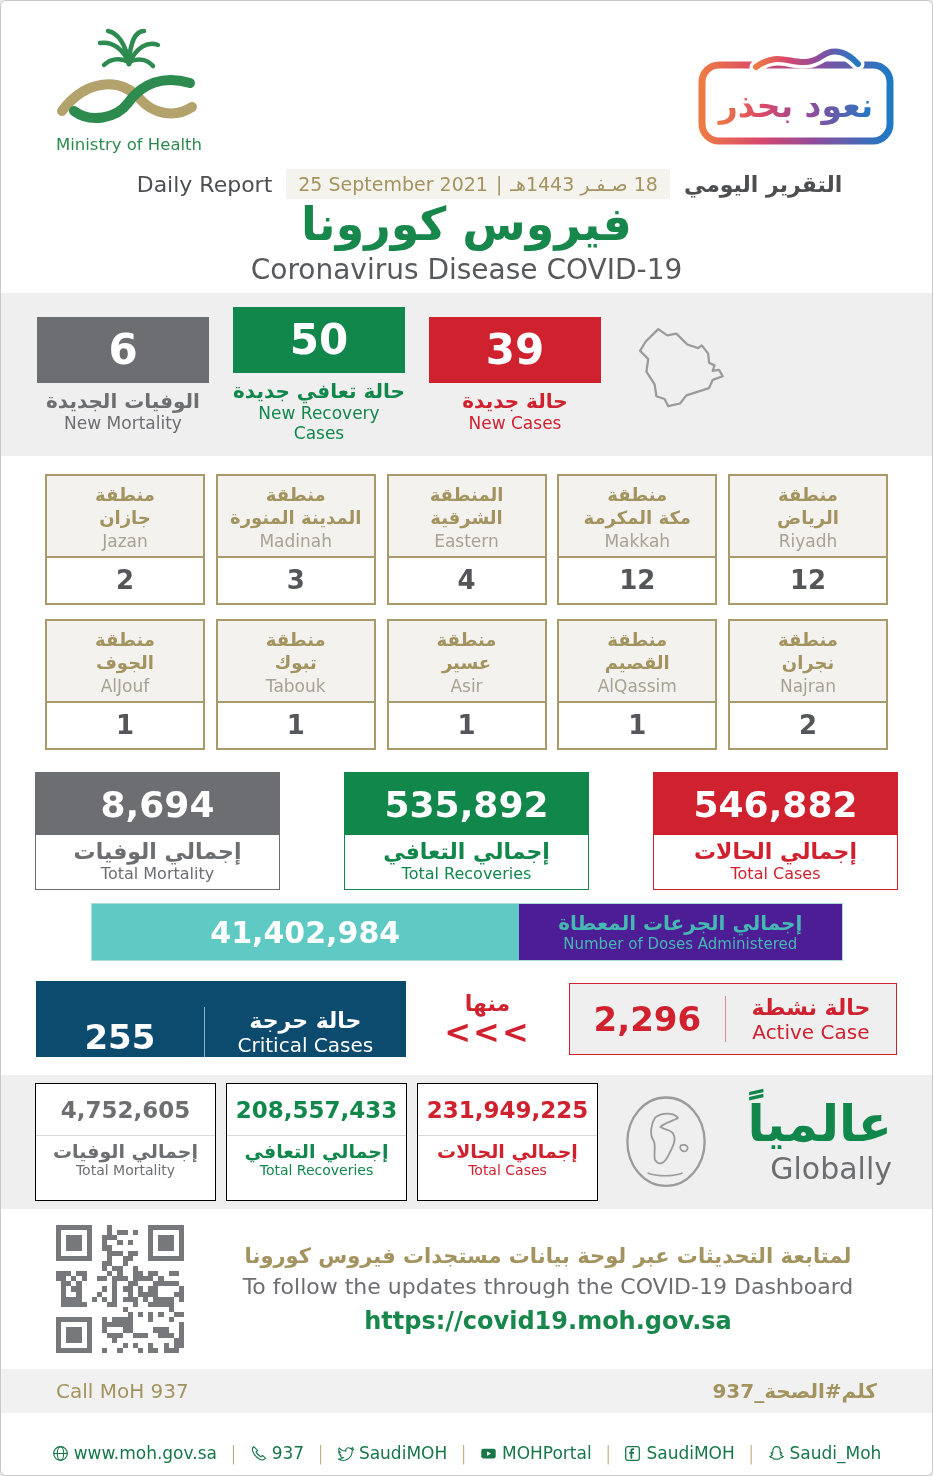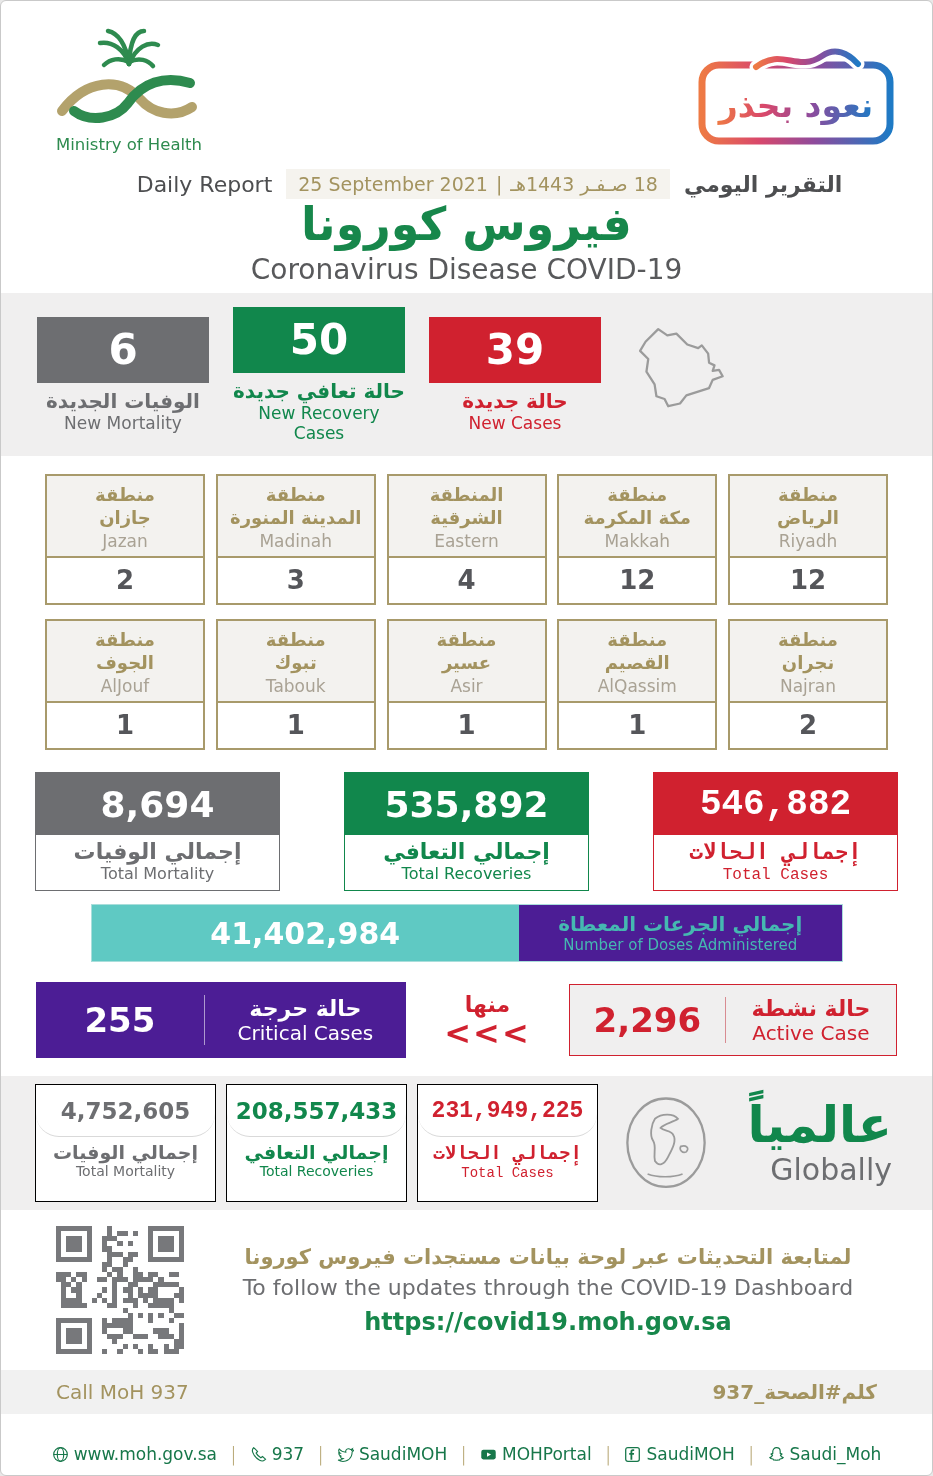--- a/index.html
+++ b/index.html
@@ -41,58 +41,58 @@
   .regions{ padding:18px 44px 0 44px;border-radius:10px; }
   .region-row{ display:flex; justify-content:space-between; margin-bottom:14px; }
   .region-box{ width:160px; border:2px solid #a89a6b; background:#fff; text-align:center; }
   .region-head{ background:#f3f2ef; border-bottom:2px solid #a89a6b; padding:7px 2px 5px 2px; min-height:82px; }
   .region-ar{ font-size:18px; font-weight:bold; color:#a3935f; line-height:1.3; }
   .region-en{ font-size:17px; color:#a9a294; margin-top:1px; }
   .region-num{ font-size:26px; font-weight:bold; color:#55565a; padding:7px 0 8px 0; }
   
   .totals{ display:flex; justify-content:space-between; padding:8px 34px 0 34px; }
   .total-box{ width:245px; text-align:center; border:1px solid; }
-  .bd-gray{ border-color:#6d6e71; } .bd-green{ border-color:#11874c; } .bd-red{ border-color:#d0212f;font-family:Liberation Mono, monospace; }
+  .bd-gray{ border-color:#6d6e71; } .bd-green{ border-color:#11874c; } .bd-red{ border-color:#d0212f; }
   .total-box .head{ height:62px; display:flex; align-items:center; justify-content:center;
     color:#fff; font-size:36px; font-weight:bold; }
   .total-box .lar{ font-size:22px; font-weight:bold; margin-top:4px; }
   .total-box .len{ font-size:16px; padding-bottom:6px; }
   
   .doses-row{ padding-top:13px; display:flex; justify-content:center; }
   .doses-bar{ width:752px; height:58px; border:1px solid #a9dedb; display:flex; }
   .doses-num{ width:57%; background:#5fc9c3; color:#fff; font-size:30px; font-weight:bold;
     display:flex; align-items:center; justify-content:center; }
   .doses-label{ width:43%; background:#4c1d95; display:flex; flex-direction:column;
     align-items:center; justify-content:center; color:#45b8b1; }
   .doses-label .ar{ font-size:20px; font-weight:bold; }
   .doses-label .en{ font-size:15px; }
   
   .crit-row{ margin-top:20px; padding:0 35px; display:flex; align-items:center; justify-content:space-between; }
-  .critical-box{ width:370px; height:76px; background:#4c1d95; color:#fff;
-    display:flex; align-items:center; }
+  .critical-box{ width:370px; height:76px; background:#0c4a6e; color:#fff;
+    display:flex; align-items:flex-end; }
   .critical-box .num{ flex:1; text-align:center; font-size:34px; font-weight:bold; }
   .vdiv-w{ width:1px; height:50px; background:rgba(255,255,255,.55); }
   .critical-box .labels{ flex:1.2; text-align:center; }
   .critical-box .lar{ font-size:22px; font-weight:bold; }
   .critical-box .len{ font-size:20px; }
   .ofwhich{ text-align:center; color:#d0212f; }
   .ofwhich .ar{ font-size:22px; font-weight:bold; }
   .ofwhich .arrows{ font-size:32px; font-weight:bold; letter-spacing:2px; line-height:1; }
   .active-box{ width:328px; height:72px; background:#f0efef; border:1.5px solid #d0212f;
     color:#d0212f; display:flex; align-items:center; }
   .active-box .num{ flex:1; text-align:center; font-size:34px; font-weight:bold; }
   .vdiv-r{ width:1px; height:46px; background:#d88b91; }
   .active-box .labels{ flex:1.1; text-align:center; }
   .active-box .lar{ font-size:22px; font-weight:bold; }
   .active-box .len{ font-size:20px; }
   
   .globally-band{ margin-top:18px; height:134px; display:flex; align-items:center; padding:0 34px; gap:10px; }
   .gbox{ width:181px; height:118px; background:#fff; border:1.5px solid; text-align:center; }
   .gbox .num{ height:52px; display:flex; align-items:center; justify-content:center;
-    font-size:23px; font-weight:bold; border-bottom:1px solid #d9d9d9;border-radius:23px; }
+    font-size:23px; font-weight:bold; border-bottom:1px solid #d9d9d9; }
   .gbox .lar{ font-size:19px; font-weight:bold; margin-top:4px; }
   .gbox .len{ font-size:14px; }
   .globe{ width:92px; flex:none; margin-left:12px; }
   
   .dashboard{ height:160px; display:flex; align-items:center; padding-left:55px; }
   .qr{ width:128px; height:128px; flex:none; }
   .dash-text{ flex:1; text-align:center; padding-right:20px; }
   .dash-text .ar{ font-size:21px; font-weight:bold; color:#a3935f; }
   .dash-text .en{ font-size:22px; color:#6d6e71; margin-top:6px; }
   .dash-text .url{ font-size:24px; font-weight:bold; color:#17874b; margin-top:8px;

